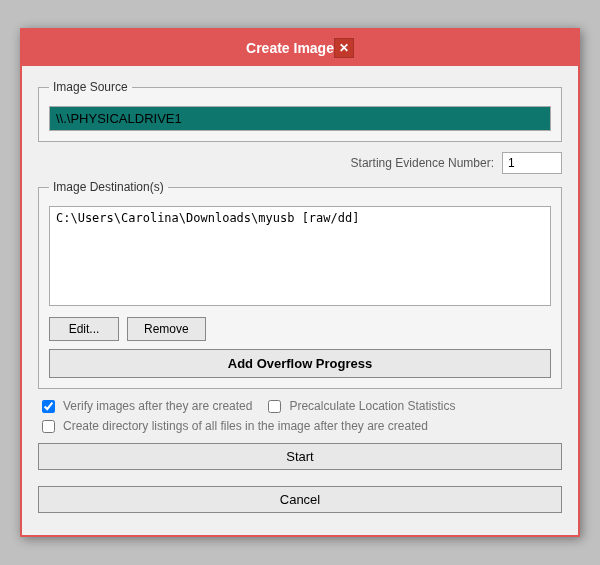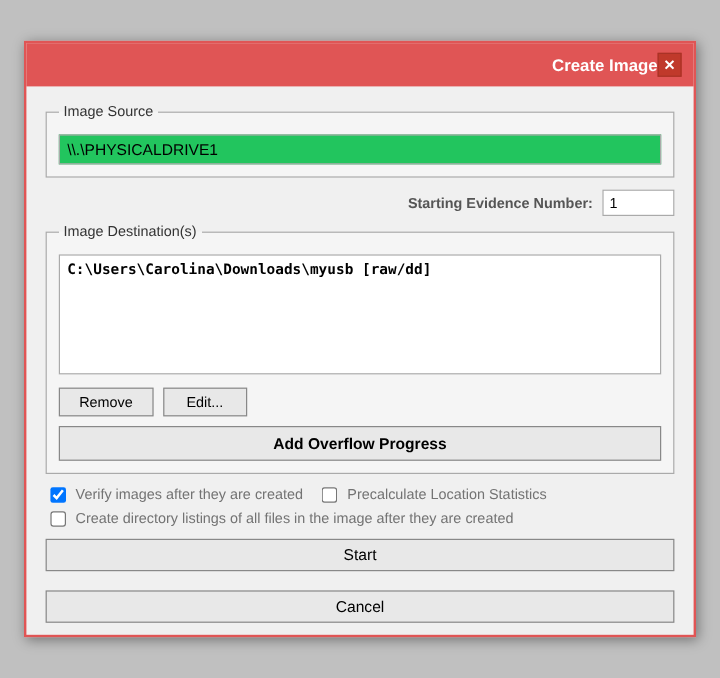--- a/index.html
+++ b/index.html
@@ -24,98 +24,96 @@
       background: #f0f0f0;
       border: 2px solid #e05555;
       box-shadow: 2px 2px 10px rgba(0,0,0,0.4);
     }
 
     .title-bar {
       background: #e05555;
       color: white;
       padding: 8px 10px;
       display: flex;
-      justify-content: flex-end;
+      justify-content: center;
       align-items: center;
       font-size: 14px;
       font-weight: bold;
     }
 
     .close-btn {
       background: #c0392b;
       color: white;
       border: 1px solid #a93226;
       width: 20px;
       height: 20px;
       cursor: pointer;
       font-size: 12px;
       display: flex;
       align-items: center;
       justify-content: center;
       font-weight: bold;
     }
 
     .dialog-body {
-      padding: 14px 16px 10px 16px;
+      padding: 14px 16px 22px 16px;
     }
 
     .fieldset {
       border: 1px solid #aaa;
       padding: 8px 10px 10px 10px;
       margin-bottom: 10px;
       background: #f5f5f5;
     }
 
     .fieldset legend {
       font-size: 12px;
       color: #333;
       padding: 0 4px;
     }
 
     .image-source-input {
       width: 100%;
       padding: 4px 6px;
       border: 1px solid #aaa;
-      background: #22c55e;
+      background: #0f766e;
       font-size: 13px;
       margin-top: 4px;
     }
 
     .evidence-row {
       display: flex;
       align-items: center;
       justify-content: flex-end;
       margin-bottom: 6px;
       gap: 8px;
     }
 
     .evidence-label {
       color: #555;
       font-size: 12px;
-      font-weight: bold;
     }
 
     .evidence-input {
       width: 60px;
       padding: 3px 5px;
       border: 1px solid #aaa;
       background: white;
       font-size: 12px;
     }
 
     .destination-textarea {
       width: 100%;
       height: 100px;
       border: 1px solid #aaa;
       background: white;
       font-size: 12px;
       resize: none;
       padding: 4px 6px;
       margin-top: 4px;
-      font-weight: bold;
     }
 
     .destination-buttons {
       display: flex;
       gap: 8px;
       margin-top: 8px;
       justify-content: flex-start;
     }
 
     .btn {
@@ -212,22 +210,22 @@
       <label class="evidence-label">Starting Evidence Number:</label>
       <input class="evidence-input" type="text" value="1" style="">
     </div>
 
     <fieldset class="fieldset">
       <legend>Image Destination(s)</legend>
       <textarea class="destination-textarea" style="">C:\Users\Carolina\Downloads\myusb [raw/dd]</textarea>
 
       
       <div class="destination-buttons">
+        <button class="btn">Edit...</button>
         <button class="btn">Remove</button>
-        <button class="btn">Edit...</button>
       </div>
 
       
       <button class="btn-overflow">Add Overflow Progress</button>
     </fieldset>
 
     <div class="options-section">
 
       <div class="checkbox-row divider-row">
         <div class="checkbox-group">

